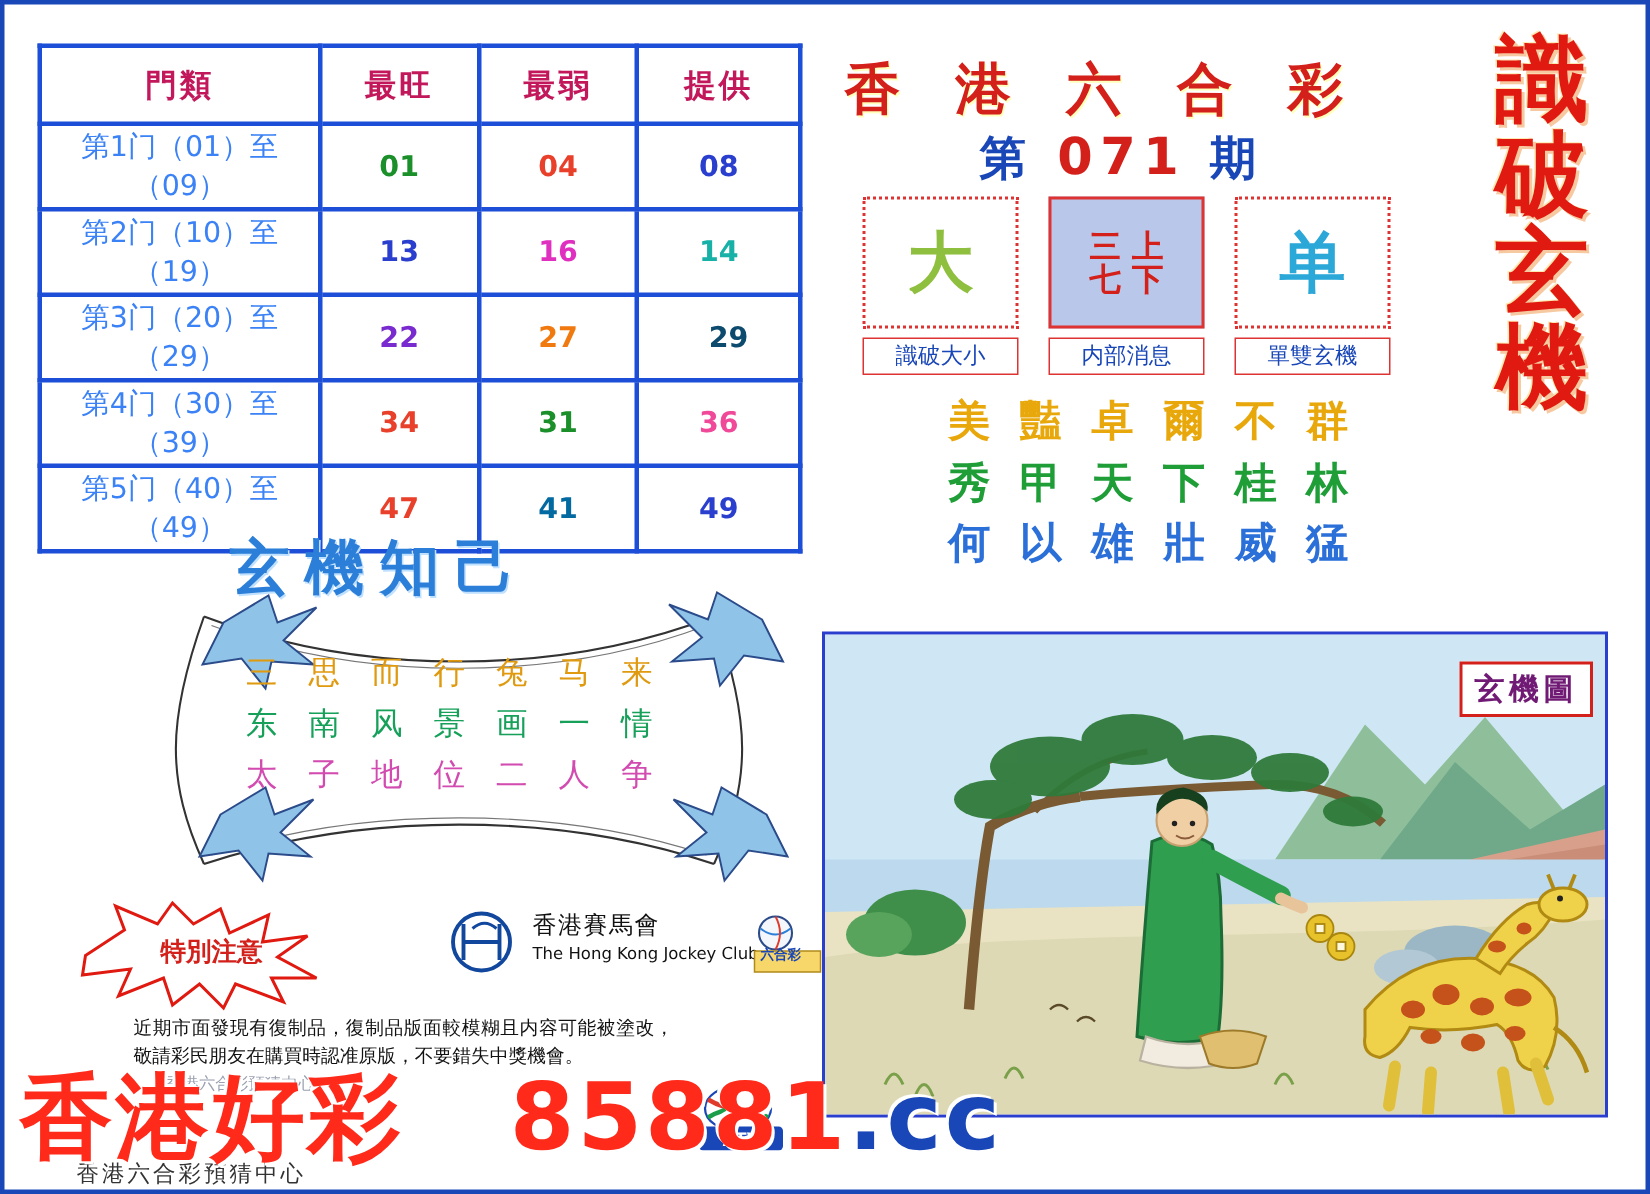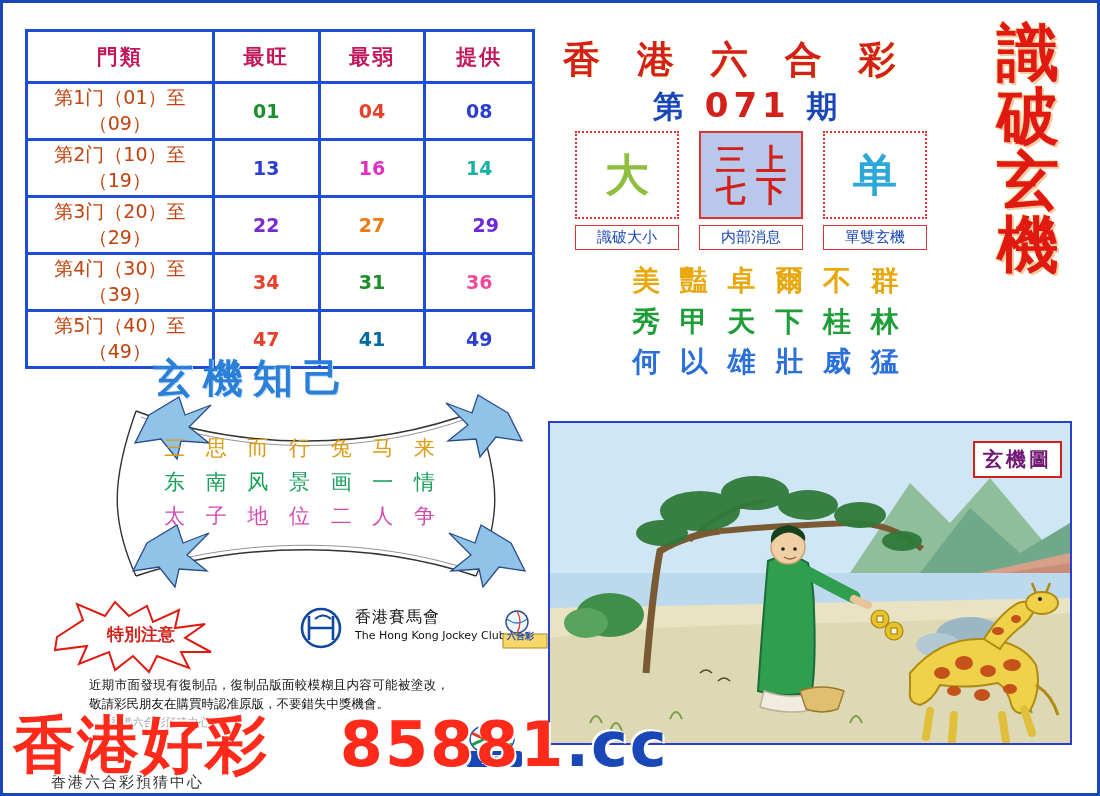--- a/index.html
+++ b/index.html
@@ -24,21 +24,21 @@
     border:3px solid #1d4ed8;
     height:47px;
     text-align:center;
     vertical-align:middle;
     font-size:19px;
     font-family:"DejaVu Sans","Liberation Sans",sans-serif;
   }
   table.mt td.hd{
     color:#c2185b;font-size:21px;font-weight:bold;letter-spacing:2px;
   }
-  td.rowlabel{color:#c2410c;font-size:17px;letter-spacing:0px;}
+  td.rowlabel{color:#3b82f6;font-size:17px;letter-spacing:0px;}
   .num{font-size:23px;font-weight:bold;}
   .c-green{color:#1a8f2a;}
   .c-red{color:#e8402a;}
   .c-blue{color:#2b3fcf;}
   .c-mag{color:#e030c0;}
   .c-teal{color:#17b1a8;}
   .c-purple{color:#7a2bd0;}
   .c-orange{color:#f07a10;}
   .c-dblue{color:#1633b0;}
   .c-pink{color:#f0499a;}
@@ -77,21 +77,21 @@
     border:2px dotted #d33;background:#fff;
     box-sizing:border-box;
     display:flex;align-items:center;justify-content:center;
   }
   .bx1{left:0;}
   .bx2{left:124px;background:#b9c8ea;border:2px solid #d33;}
   .bx3{left:248px;}
   .bx .big{font-size:44px;font-weight:bold;color:#8fbf3f;}
   .bx3 .big{color:#2ba7d8;}
   .bx2 .two{
-    font-size:30px;font-weight:bold;color:#d3201a;line-height:1.05;
+    font-size:21px;font-weight:bold;color:#d3201a;line-height:1.05;
     text-align:center;
   }
   .bxcap{
     position:absolute;top:94px;width:104px;text-align:center;
     font-size:15px;color:#1a47b8;border:1px solid #d33;background:#fff;
     padding:2px 0;box-sizing:border-box;
   }
   .cap1{left:0;} .cap2{left:124px;} .cap3{left:248px;}
 
   
@@ -201,21 +201,21 @@
       <tr>
         <td class="rowlabel">第2门（10）至（19）</td>
         <td class="num c-blue" style="color: rgb(43, 63, 207);">13</td>
         <td class="num c-mag" style="color: rgb(224, 48, 192);">16</td>
         <td class="num c-teal" style="color: rgb(23, 177, 168);">14</td>
       </tr>
       <tr>
         <td class="rowlabel">第3门（20）至（29）</td>
         <td class="num c-purple" style="color: rgb(122, 43, 208);">22</td>
         <td class="num c-orange" style="color: rgb(240, 122, 16);">27</td>
-        <td class="num c-dblue" style="color: #6d28d9; padding-left: 14px;">29</td>
+        <td class="num c-dblue" style="color: #0c4a6e; padding-left: 14px;">29</td>
       </tr>
       <tr>
         <td class="rowlabel">第4门（30）至（39）</td>
         <td class="num c-red" style="color: rgb(232, 64, 42);">34</td>
         <td class="num c-green" style="color: rgb(26, 143, 42);">31</td>
         <td class="num c-pink" style="color: rgb(240, 73, 154);">36</td>
       </tr>
       <tr>
         <td class="rowlabel">第5门（40）至（49）</td>
         <td class="num c-red" style="color: rgb(232, 64, 42);">47</td>

